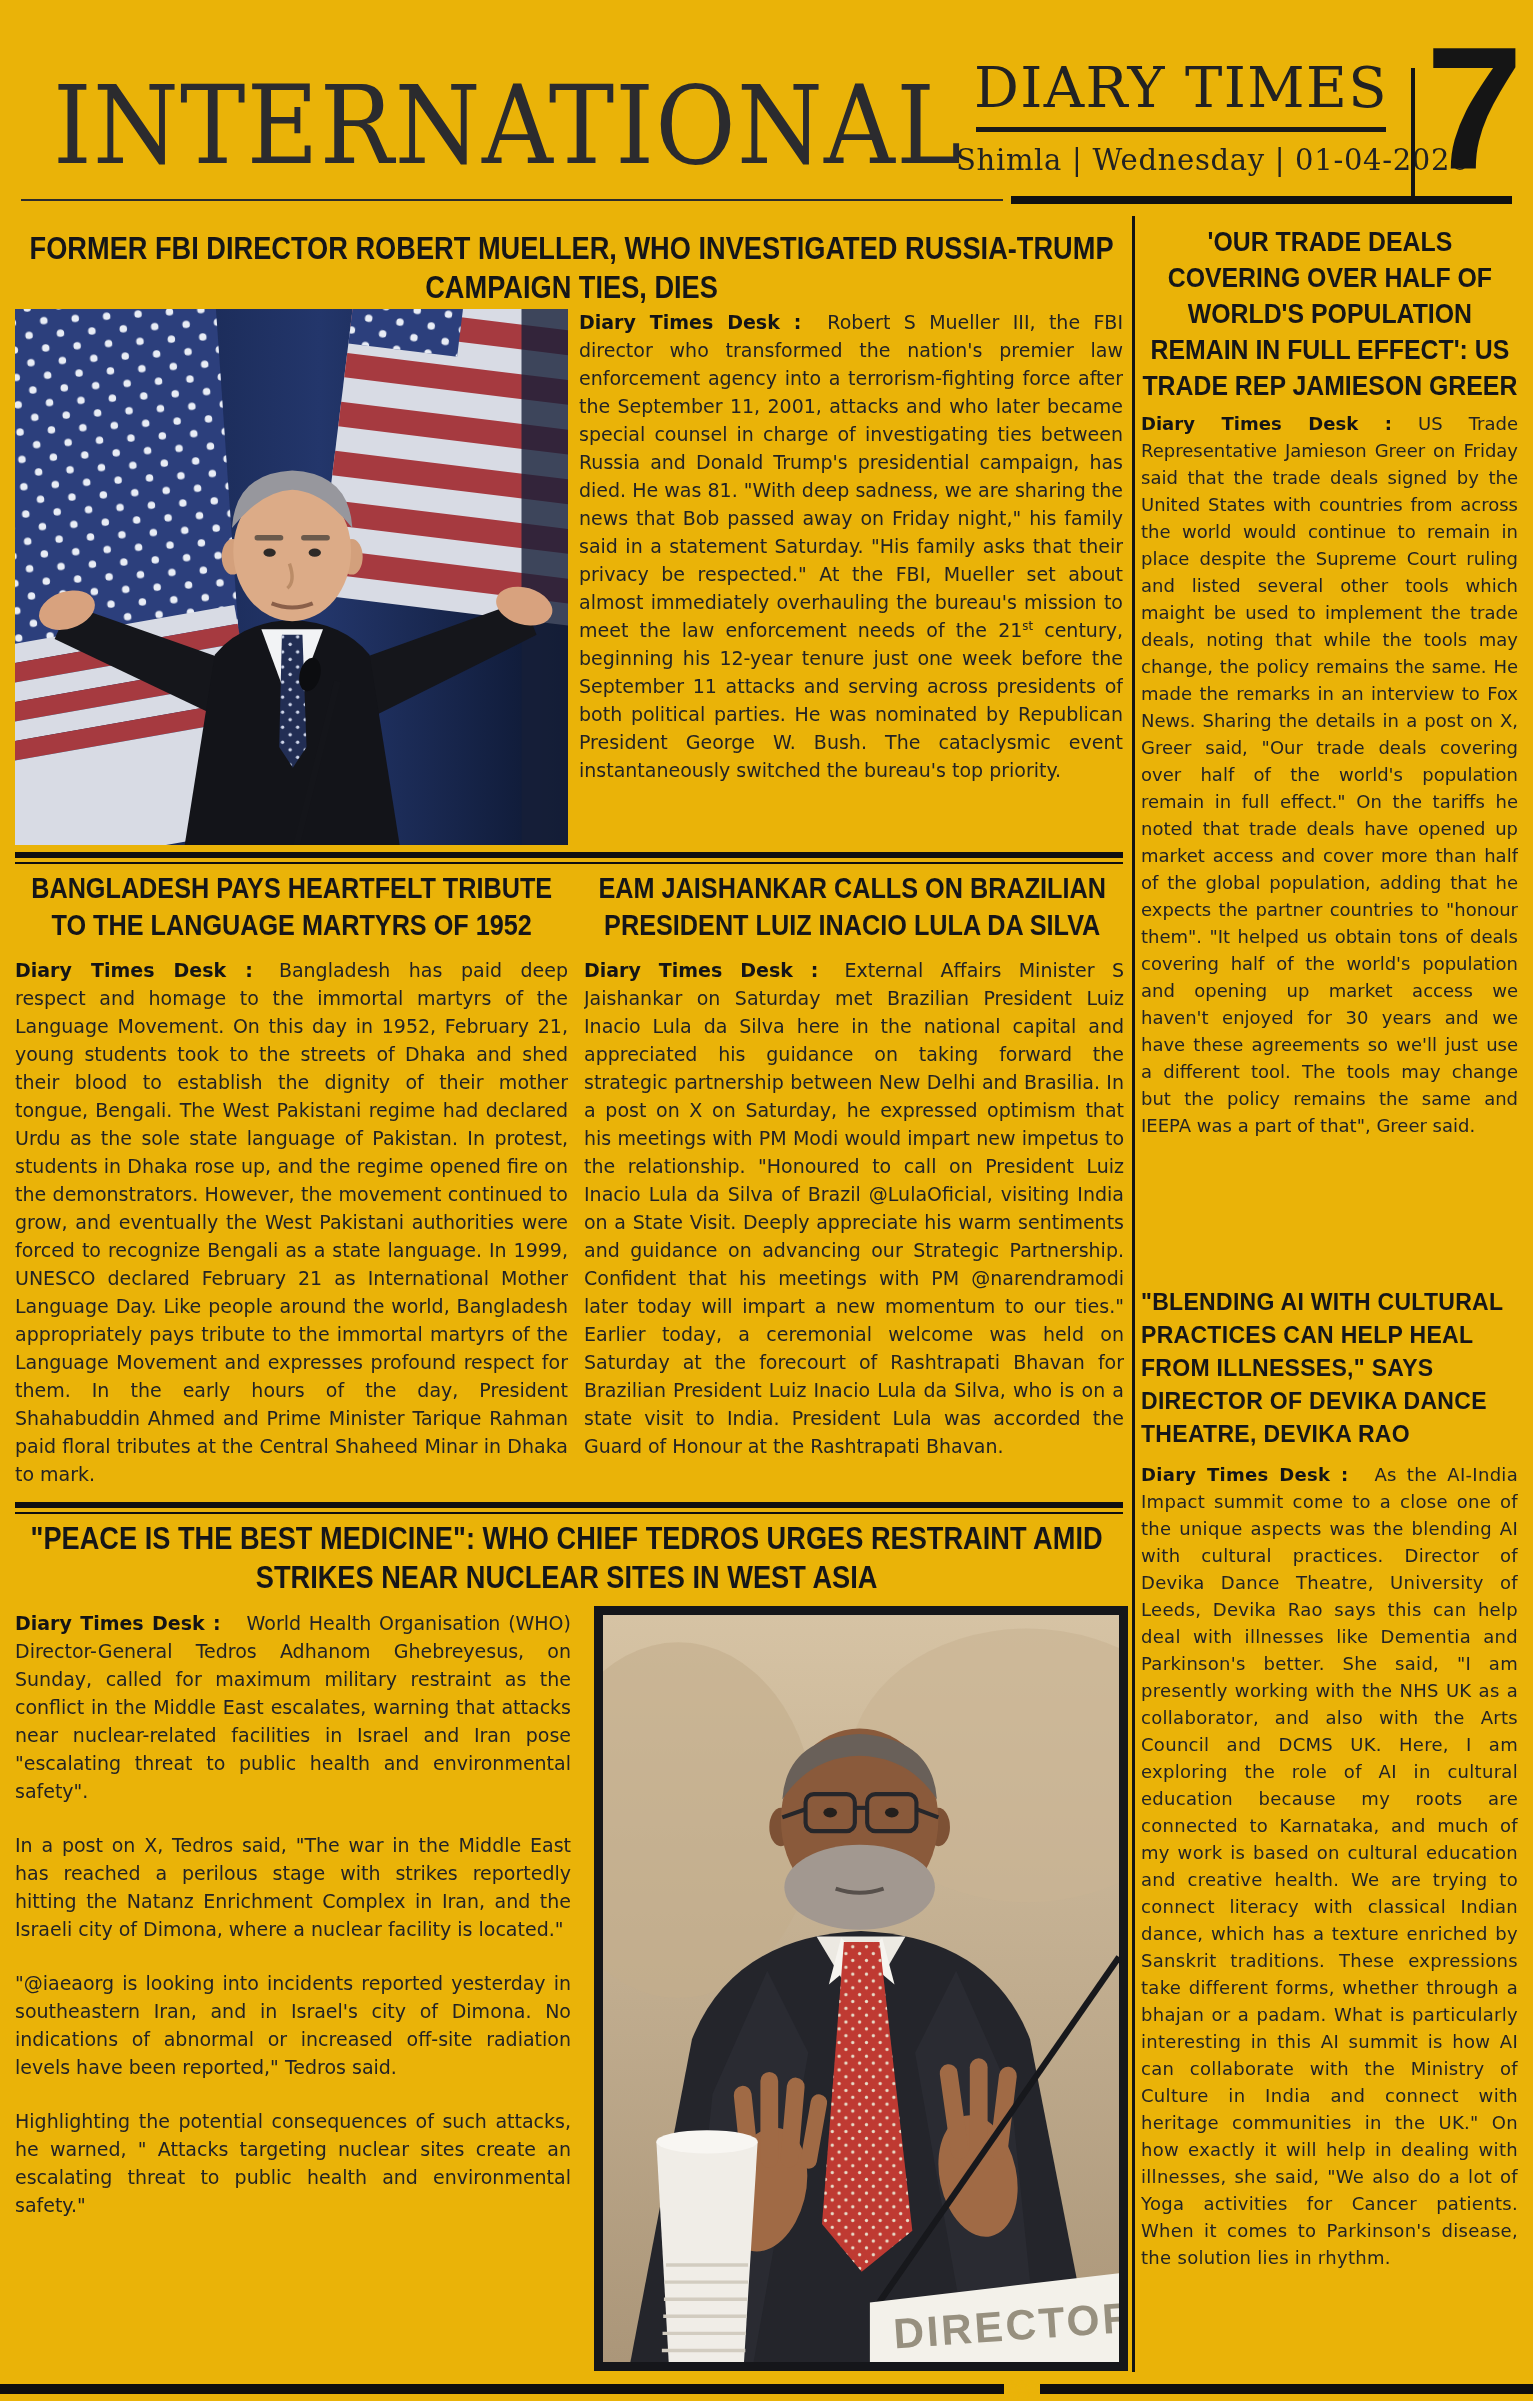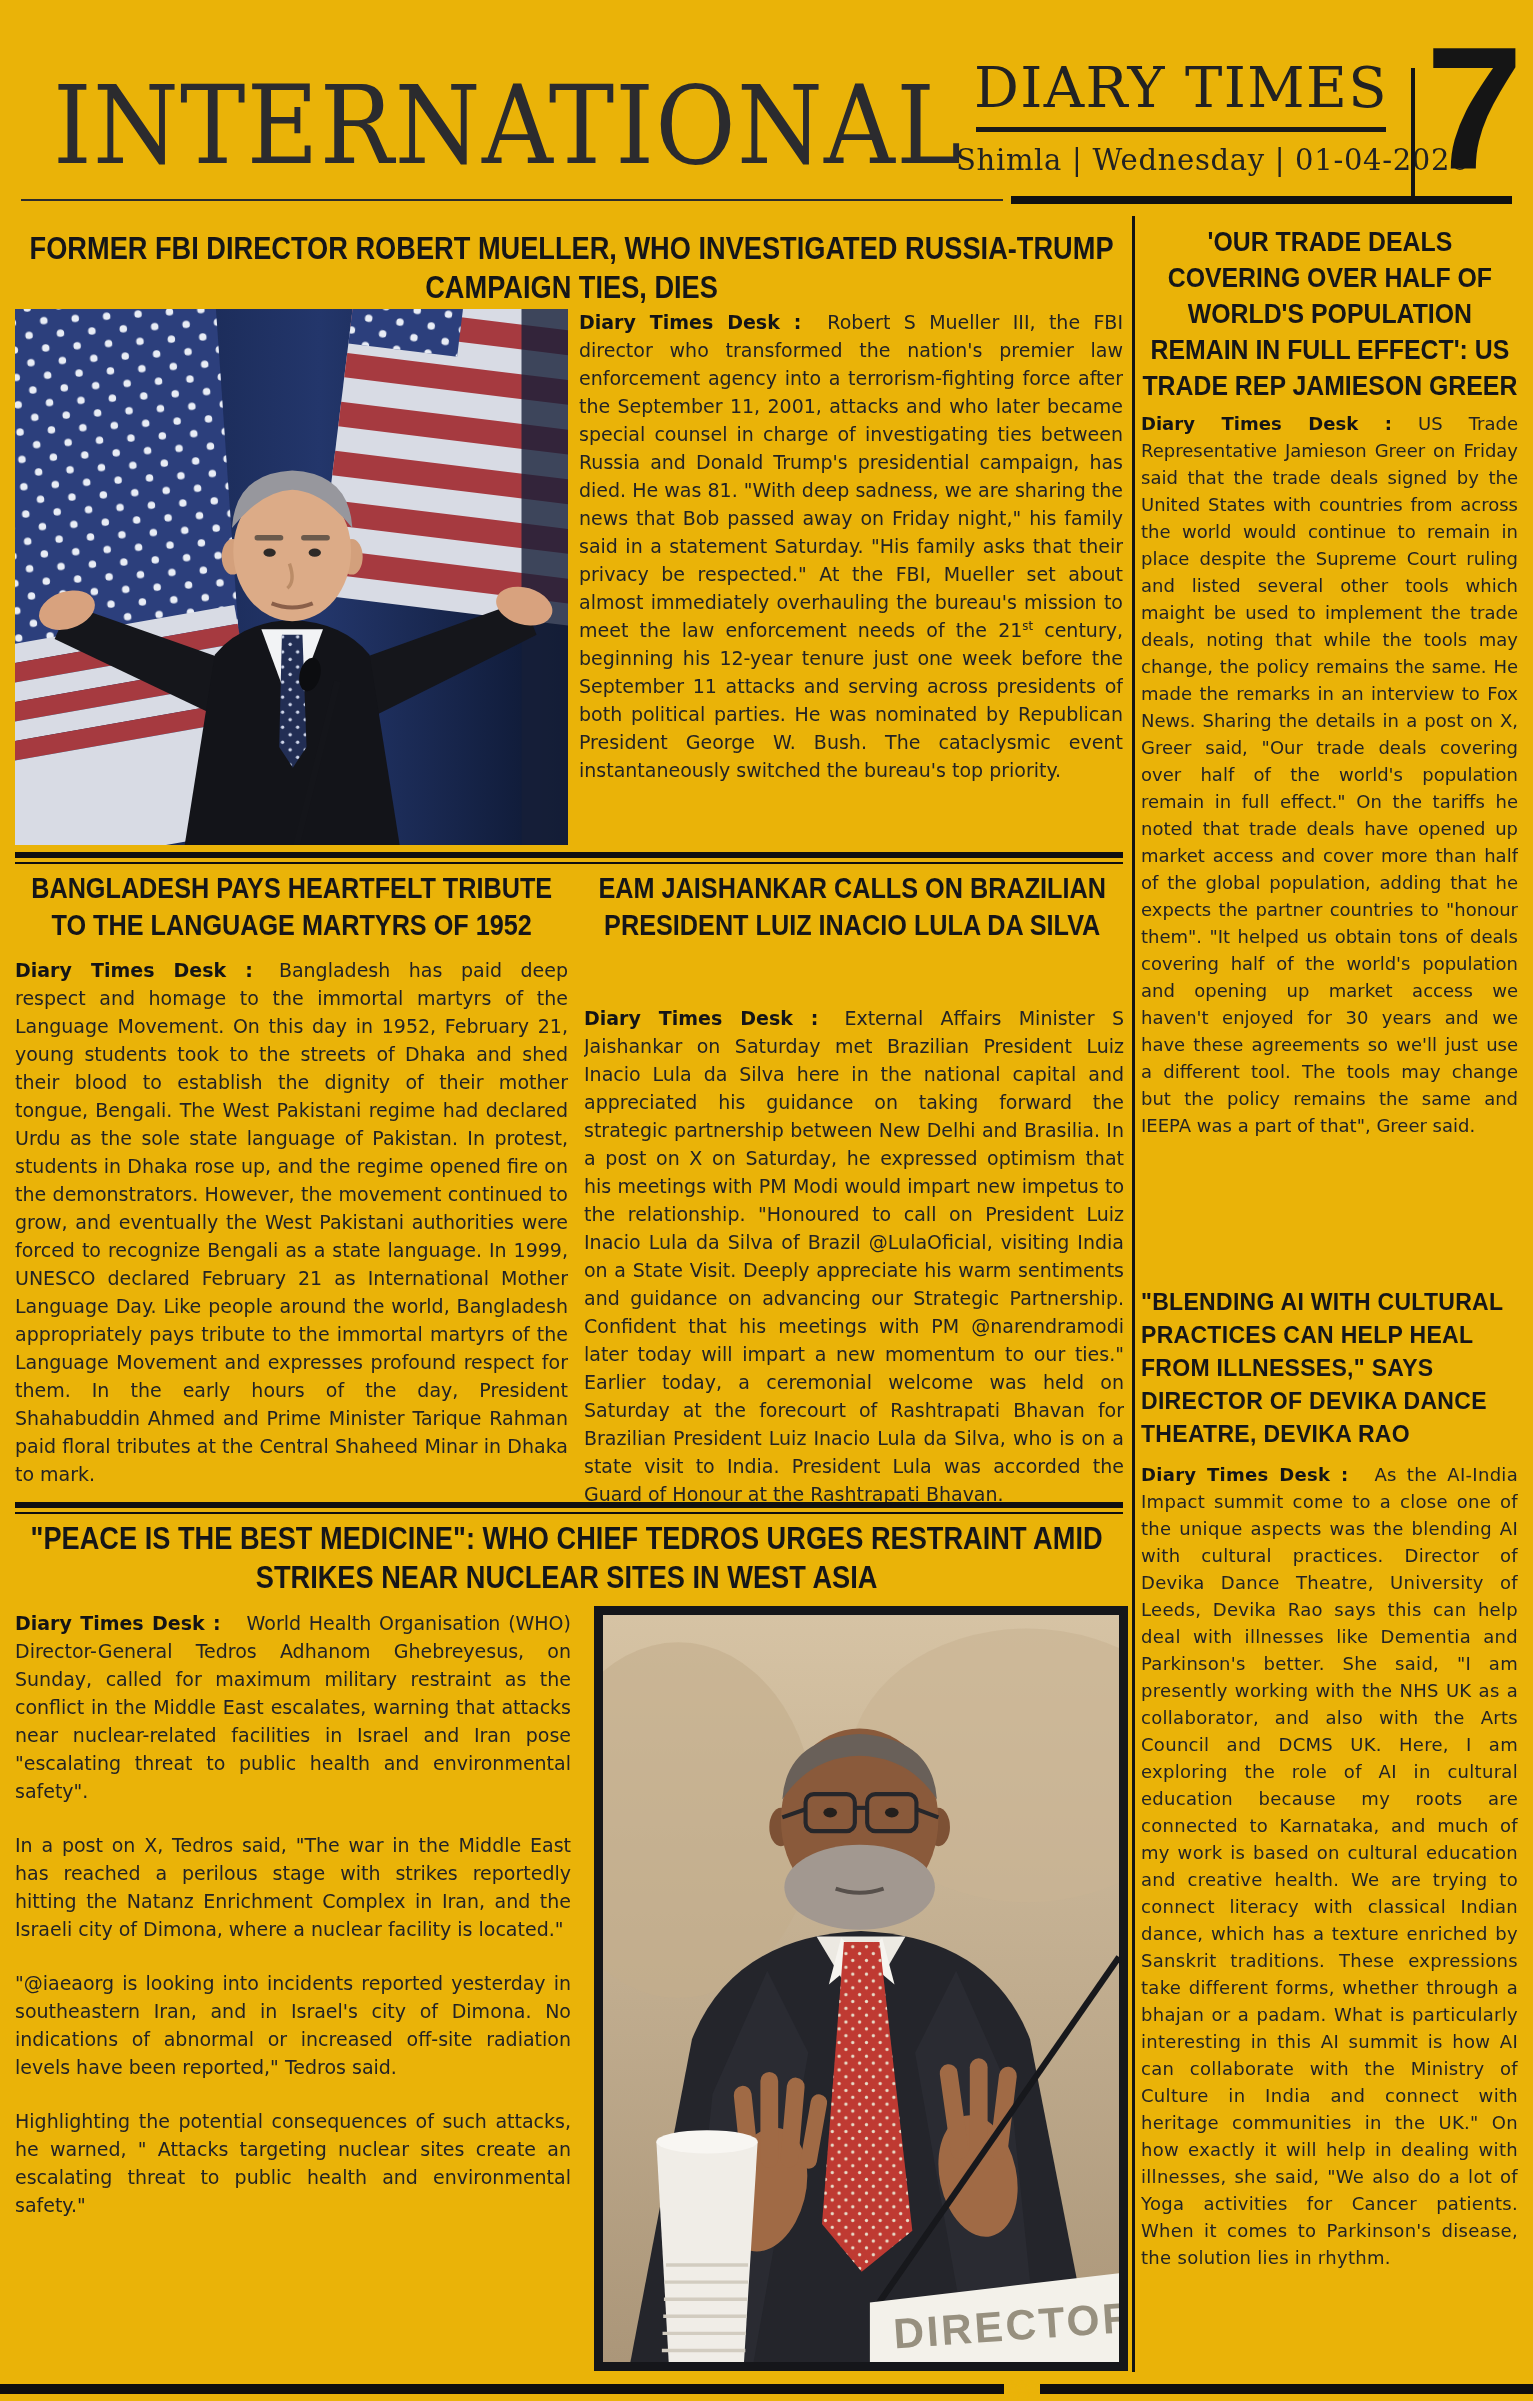--- a/index.html
+++ b/index.html
@@ -160,21 +160,21 @@
   <div class="abs" style="left:15px; top:870px; width:553px;">
     <span class="hl hl-lg cond87">BANGLADESH PAYS HEARTFELT TRIBUTE TO THE LANGUAGE MARTYRS OF 1952</span>
   </div>
   <div class="abs bodytext" style="left:15px; top:956px; width:553px; height:540px;">
     <p><span class="byline">Diary Times Desk :</span><span>Bangladesh has paid deep respect and homage to the immortal martyrs of the Language Movement. On this day in 1952, February 21, young students took to the streets of Dhaka and shed their blood to establish the dignity of their mother tongue, Bengali. The West Pakistani regime had declared Urdu as the sole state language of Pakistan. In protest, students in Dhaka rose up, and the regime opened fire on the demonstrators. However, the movement continued to grow, and eventually the West Pakistani authorities were forced to recognize Bengali as a state language. In 1999, UNESCO declared February 21 as International Mother Language Day. Like people around the world, Bangladesh appropriately pays tribute to the immortal martyrs of the Language Movement and expresses profound respect for them. In the early hours of the day, President Shahabuddin Ahmed and Prime Minister Tarique Rahman paid floral tributes at the Central Shaheed Minar in Dhaka to mark.</span></p>
   </div>
 
   <div class="abs" style="left:582px; top:870px; width:540px;">
     <span class="hl hl-lg cond87">EAM JAISHANKAR CALLS ON BRAZILIAN PRESIDENT LUIZ INACIO LULA DA SILVA</span>
   </div>
-  <div class="abs bodytext" style="left:584px; top:956px; width:540px; height:544px;margin-top:48px;">
+  <div class="abs bodytext" style="left:584px; top:956px; width:540px; height:544px;">
     <p><span class="byline">Diary Times Desk :</span><span>External Affairs Minister S Jaishankar on Saturday met Brazilian President Luiz Inacio Lula da Silva here in the national capital and appreciated his guidance on taking forward the strategic partnership between New Delhi and Brasilia. In a post on X on Saturday, he expressed optimism that his meetings with PM Modi would impart new impetus to the relationship. "Honoured to call on President Luiz Inacio Lula da Silva of Brazil @LulaOficial, visiting India on a State Visit. Deeply appreciate his warm sentiments and guidance on advancing our Strategic Partnership. Confident that his meetings with PM @narendramodi later today will impart a new momentum to our ties." Earlier today, a ceremonial welcome was held on Saturday at the forecourt of Rashtrapati Bhavan for Brazilian President Luiz Inacio Lula da Silva, who is on a state visit to India. President Lula was accorded the Guard of Honour at the Rashtrapati Bhavan.</span></p>
   </div>
 
   <div class="abs sep" style="top:1502px;">
     <div class="bar1"></div>
       <div class="bar2"></div>
   </div>
 
   <div class="abs" style="left:15px; top:1519px; width:1103px;">
     <span class="hl hl-xl cond85">"PEACE IS THE BEST MEDICINE": WHO CHIEF TEDROS URGES RESTRAINT AMID STRIKES NEAR NUCLEAR SITES IN WEST ASIA</span>

